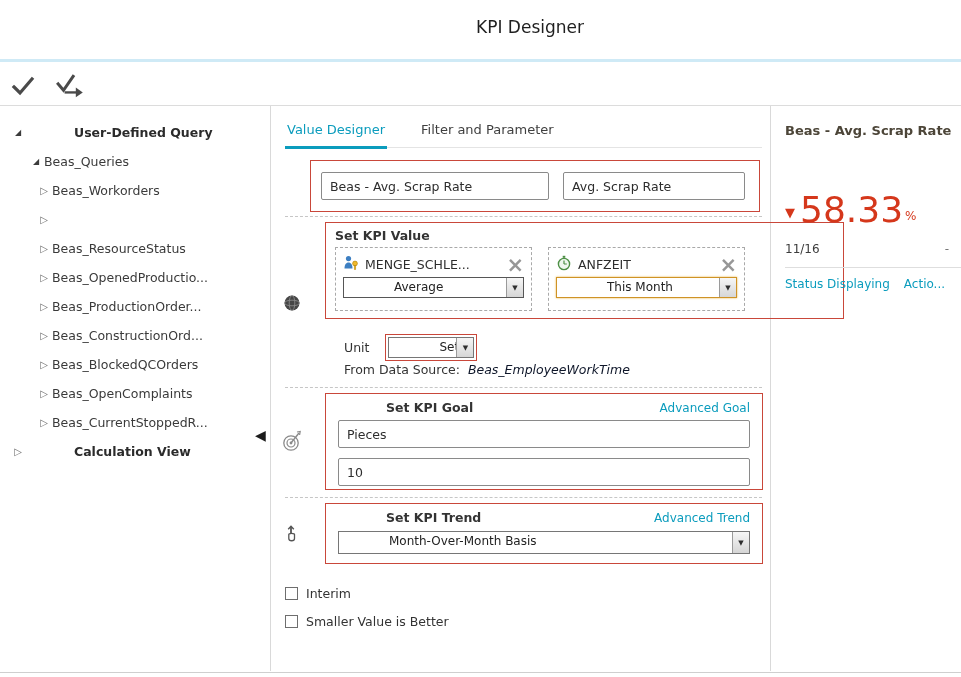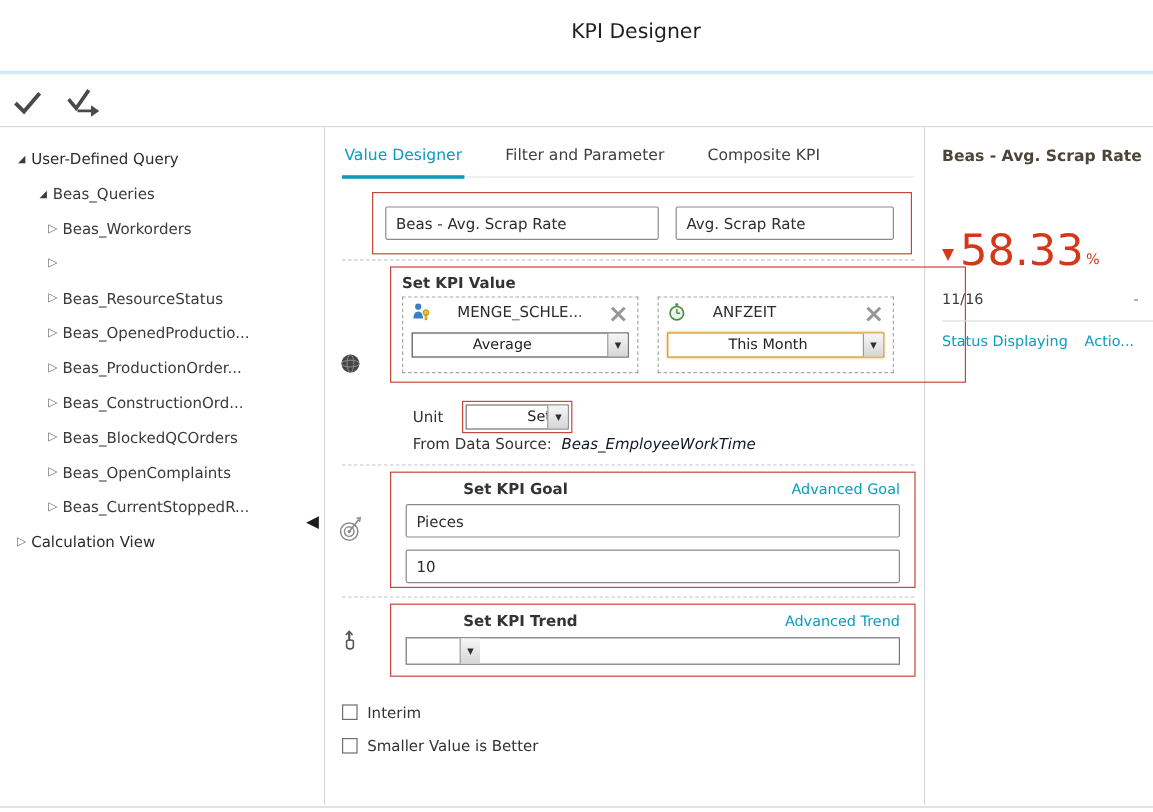--- a/index.html
+++ b/index.html
@@ -19,46 +19,46 @@
   .v-div { position:absolute; top:106px; bottom:6px; width:1px; background:#d9d9d9; }
   .v-div.d1 { left:270px; }
   .v-div.d2 { left:770px; }
 
   
   .sidebar { position:absolute; left:0; top:106px; width:270px; bottom:6px; padding-top:12px; }
   .tree-row { display:flex; align-items:center; height:29px; font-size:12.5px; color:#3a3a3a; cursor:pointer; }
   .tree-row .arrow { width:16px; text-align:center; font-size:8px; color:#3c3c3c; flex:0 0 16px; }
   .tree-row .arrow.hollow { font-size:10px; color:#707070; }
   .lvl0 { padding-left:10px; }
-  .lvl0 .lbl { font-weight:normal; color:#2b2b2b; }
+  .lvl0 .lbl { font-weight:bold; color:#2b2b2b;margin-left:48px; }
   .lvl1 { padding-left:28px; }
   .lvl2 { padding-left:36px; }
   .lbl.sel { border:1px solid #c43e31; padding:2px 6px; }
   .collapse-handle { position:absolute; left:255px; top:427px; font-size:14px; color:#1c1c1c; cursor:pointer; }
 
   
   .main { position:absolute; left:271px; top:106px; width:499px; bottom:6px; }
   .tabs { position:absolute; top:14px; left:14px; right:8px; display:flex; gap:32px; border-bottom:1px solid #e4e4e4; }
   .tab { font-size:13px; color:#3f3f3f; padding:2px 2px 9px 2px; cursor:pointer; }
   .tab.active { color:#0b9cbd; border-bottom:3px solid #0b9cbd; margin-bottom:-2px; }
 
   .red-box { border:1px solid #c9473a; position:absolute; }
   .name-box { left:39px; top:54px; width:450px; height:52px; display:flex; align-items:center; gap:14px; padding-left:10px; }
   .t-input { border:1px solid #8a8a8a; border-radius:2px; height:28px; font-size:12.5px; padding:0 8px; font-family:"DejaVu Sans", sans-serif; color:#2d2d2d; background:#fff; }
   .in-name { width:228px; }
   .in-short { width:182px; }
 
   .dashed-sep { position:absolute; left:14px; right:8px; border-top:1px dashed #c6c6c6; }
   .sep1 { top:110px; } .sep2 { top:281px; } .sep3 { top:391px; }
 
-  .value-box { left:54px; top:116px; width:480px; height:97px; padding:5px 9px; }
+  .value-box { left:54px; top:116px; width:519px; height:97px; padding:5px 9px; }
   .sec-title { font-weight:bold; font-size:12.5px; color:#333; }
   .vb-panels { display:flex; gap:16px; margin-top:4px; }
   .measure-panel { width:197px; height:64px; border:1px dashed #a9a9a9; padding:4px 7px; background:#fff; }
-  .mp-row1 { display:flex; align-items:flex-start; gap:22px; height:25px; }
+  .mp-row1 { display:flex; align-items:center; gap:6px; height:25px; }
   .mp-name { flex:1; font-size:12.5px; color:#2d2d2d; white-space:nowrap; overflow:hidden; }
   .mp-x { font-size:21px; color:#979797; font-weight:bold; line-height:18px; cursor:pointer; }
 
   .combo { display:flex; align-items:stretch; background:#fff; border:1px solid #767676; height:21px; cursor:pointer;padding-left:44px; }
   .combo-text { flex:1; padding:2px 6px; font-size:12px; white-space:nowrap; overflow:hidden; color:#222; }
   .combo-btn { width:17px; background:linear-gradient(#f6f6f6,#d6d6d6); border-left:1px solid #9a9a9a; display:flex; align-items:center; justify-content:center; }
   .combo-arrow { font-size:7px; color:#2e2e2e; }
   .combo.focus { border-color:#565656; }
   .combo.orange { border:1px solid #cf9326; box-shadow:0 0 2px #e8b54a; }
 
@@ -178,21 +178,20 @@
   <div class="collapse-handle">◀</div>
 
   <div class="v-div d1"></div>
   <div class="v-div d2"></div>
 
   <div class="main">
 
     <div class="tabs">
       <div class="tab active">Value Designer</div>
       <div class="tab">Filter and Parameter</div>
-      <div class="tab">Composite KPI</div>
     </div>
 
     <div class="red-box name-box">
       <input class="t-input in-name" value="Beas - Avg. Scrap Rate" style="">
       <input class="t-input in-short" value="Avg. Scrap Rate" style="">
     </div>
 
     <div class="dashed-sep sep1"></div>
 
     <div class="side-icon icon-value">
@@ -294,20 +293,21 @@
         <path d="M3.8 10.5 C3.8 9 9.5 9 9.5 10.5 L9.5 14.5 C9.5 17.5 3.8 17.5 3.8 14.5 Z" fill="none" stroke="#555" stroke-width="1.3"></path>
       </svg>
     </div>
 
     <div class="red-box trend-box">
       <div class="box-head">
         <span class="sec-title">Set KPI Trend</span>
         <span class="adv-link">Advanced Trend</span>
       </div>
       <div class="combo trend-combo">
+        <span class="combo-text">Month-Over-Month Basis</span>
         <span class="combo-btn">
             <span class="combo-arrow">▼</span>
           </span>
       </div>
     </div>
 
     <div class="chk chk1">
       <span class="cbox"></span>
       <span class="clabel">Interim</span>
     </div>

